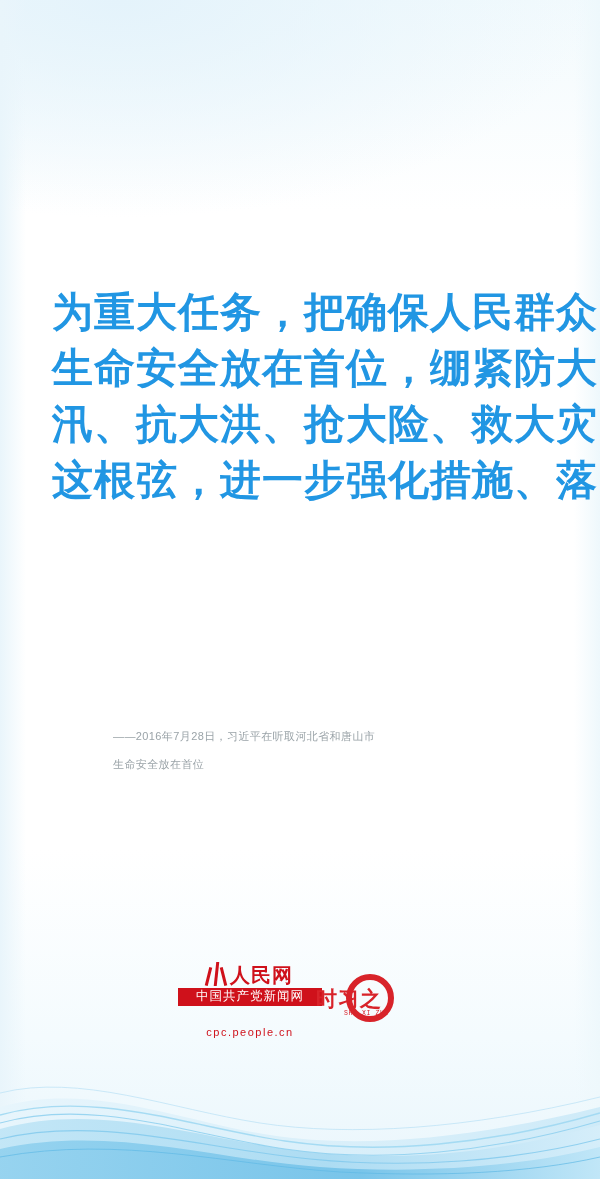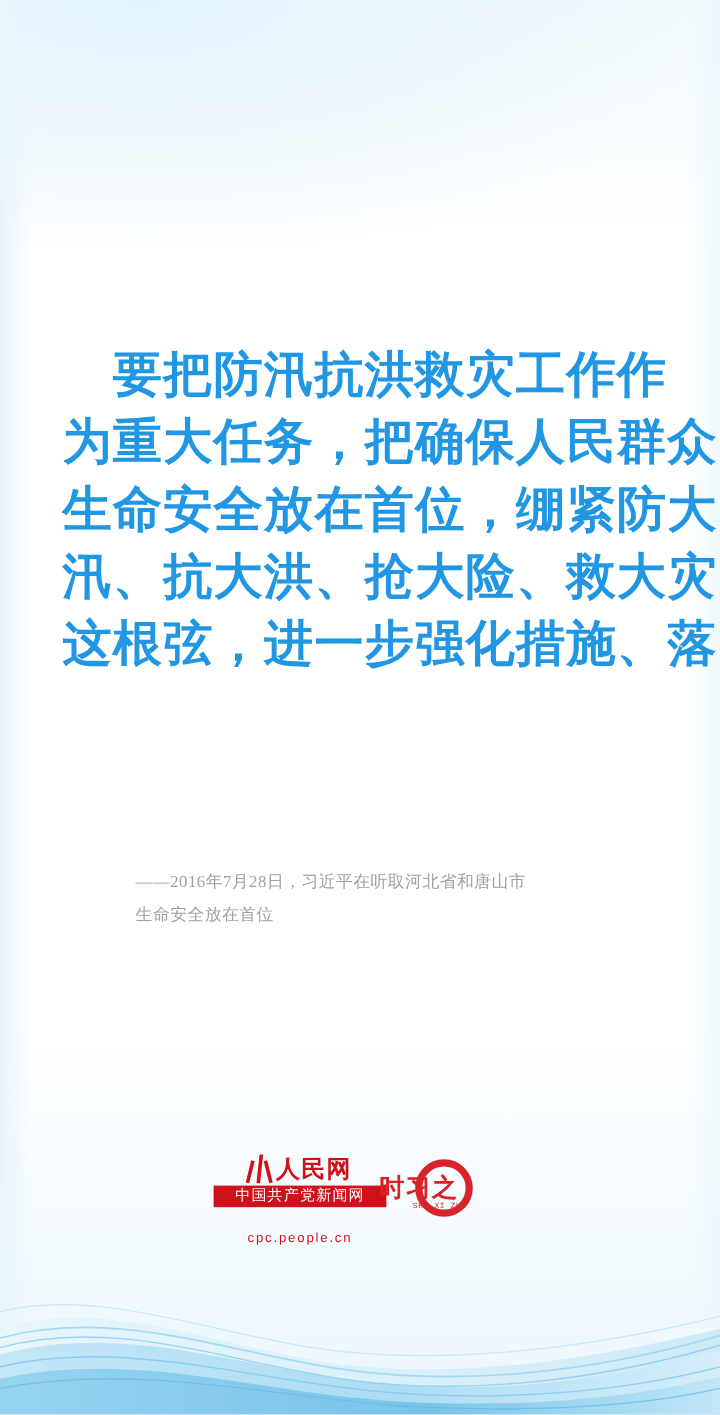--- a/index.html
+++ b/index.html
@@ -62,37 +62,37 @@
   }
 
   
   .attribution {
     position: absolute;
     left: 113px;
     top: 722px;
     width: 420px;
   }
   .attr-line {
-    font-family: Liberation Serif, serif;
-    font-size: 14px;
+    font-family: Liberation Sans, sans-serif;
+    font-size: 11px;
     line-height: 28px;
     color: #9aa3a8;
     letter-spacing: 0.4px;
     white-space: pre;
   }
 
   
   .logos {
     position: absolute;
     left: 0;
     top: 960px;
     width: 600px;
     display: flex;
     justify-content: center;
-    align-items: flex-start;
+    align-items: center;
     gap: 4px;
   }
   .logo-people {
     display: flex;
     flex-direction: column;
     align-items: center;
     width: 120px;
   }
   .lp-top {
     display: flex;
@@ -189,21 +189,20 @@
 </head>
 <body>
 
 <div class="poster">
 
   <div class="top-glow"></div>
   <div class="edge-tint-left"></div>
   <div class="edge-tint-right"></div>
 
   <div class="quote">
-    <div class="quote-line indent">要把防汛抗洪救灾工作作</div>
     <div class="quote-line">为重大任务，把确保人民群众</div>
     <div class="quote-line">生命安全放在首位，绷紧防大</div>
     <div class="quote-line">汛、抗大洪、抢大险、救大灾</div>
     <div class="quote-line">这根弦，进一步强化措施、落</div>
   </div>
 
   <div class="attribution">
     <div class="attr-line">——2016年7月28日，习近平在听取河北省和唐山市</div>
     <div class="attr-line">生命安全放在首位</div>
   </div>

